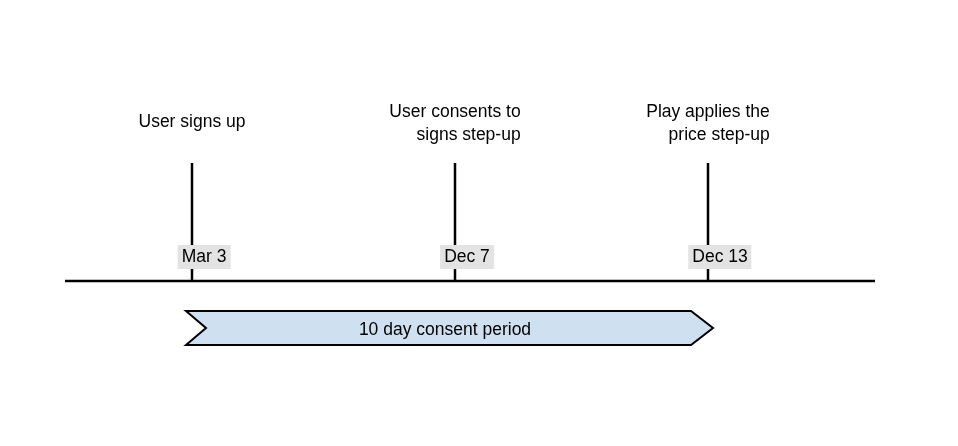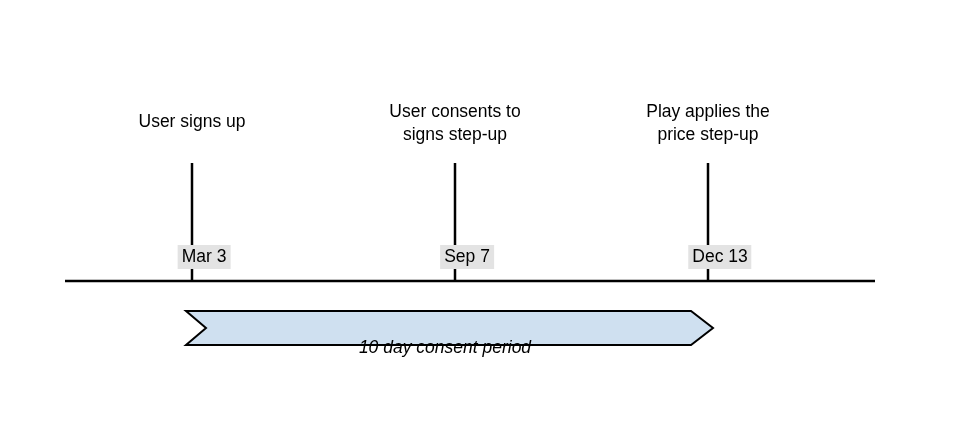--- a/index.html
+++ b/index.html
@@ -22,21 +22,21 @@
   }
   #timeline-svg {
     position: absolute;
     left: 0;
     top: 0;
     width: 958px;
     height: 446px;
   }
   .event-label {
     position: absolute;
-    text-align: center;
+    text-align: right;
     font-size: 17.5px;
     line-height: 23px;
     color: #000000;
     white-space: pre-line;
     transform: translateX(-50%);
     pointer-events: none;
   }
   .date-label {
     position: absolute;
     font-size: 17.5px;
@@ -75,19 +75,19 @@
   <div class="event-label" style="left:192px; top:110px;">User signs up</div>
 
   <div class="event-label" style="left:455px; top:100px;">User consents to
 signs step-up</div>
 
   <div class="event-label" style="left:708px; top:100px;">Play applies the
 price step-up</div>
 
   <div class="date-label" style="left:192px; top:257px;">Mar 3</div>
 
-  <div class="date-label" style="left:455px; top:257px;">Sep 7</div>
+  <div class="date-label" style="left:455px; top:257px;">Dec 7</div>
 
   <div class="date-label" style="left:708px; top:257px;">Dec 13</div>
 
-  <div class="band-label" style="left:445px; top:347px;font-style:italic;">10 day consent period</div>
+  <div class="band-label" style="left:445px; top:329px;">10 day consent period</div>
 
 </div>
 
 </body></html>

